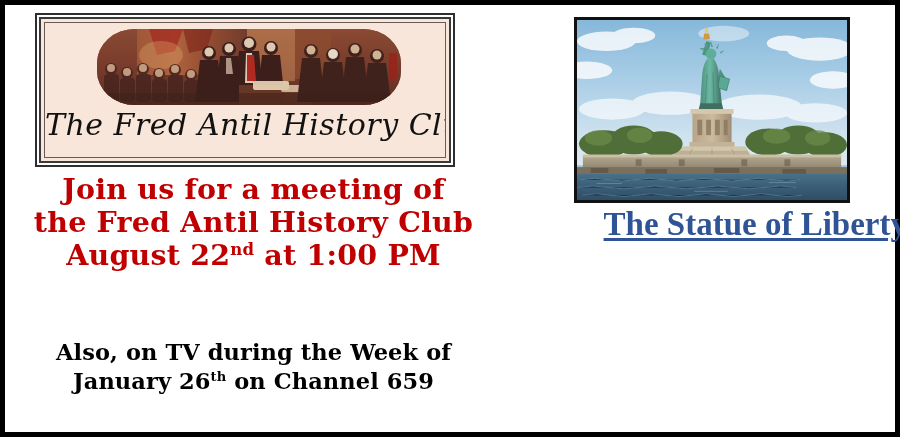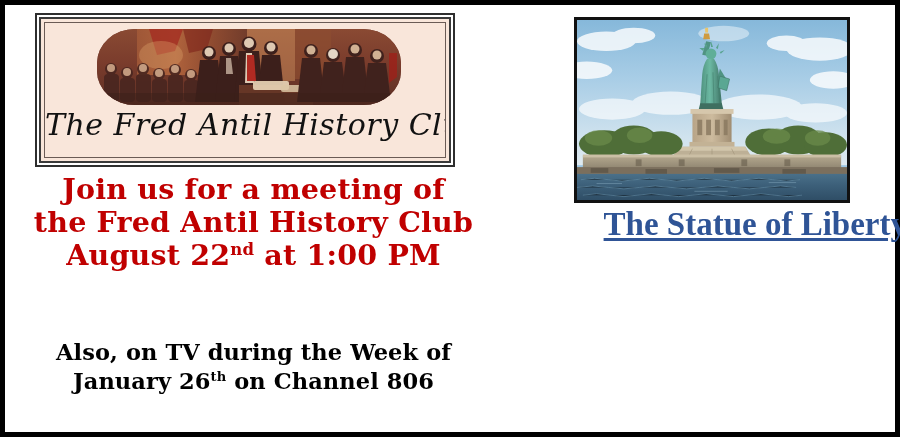--- a/index.html
+++ b/index.html
@@ -289,21 +289,21 @@
       </div>
 
       <div class="headline">
         <span class="ln">Join us for a meeting of</span>
         <span class="ln">the Fred Antil History Club</span>
         <span class="ln"><span>August 22</span><sup>nd</sup><span> at 1:00 PM</span></span>
       </div>
 
       <div class="subline">
         <span class="ln">Also, on TV during the Week of</span>
-        <span class="ln"><span>January 26</span><sup>th</sup><span> on Channel 806</span></span>
+        <span class="ln"><span>January 26</span><sup>th</sup><span> on Channel 659</span></span>
       </div>
     </div>
 
     <div class="col-right">
 
       <div class="photo-frame">
         <svg viewBox="0 0 276 186" preserveAspectRatio="none" aria-hidden="true">
           <defs>
             <linearGradient id="sky" x1="0" y1="0" x2="0" y2="1">
               <stop offset="0%" stop-color="#86b8da"></stop>

